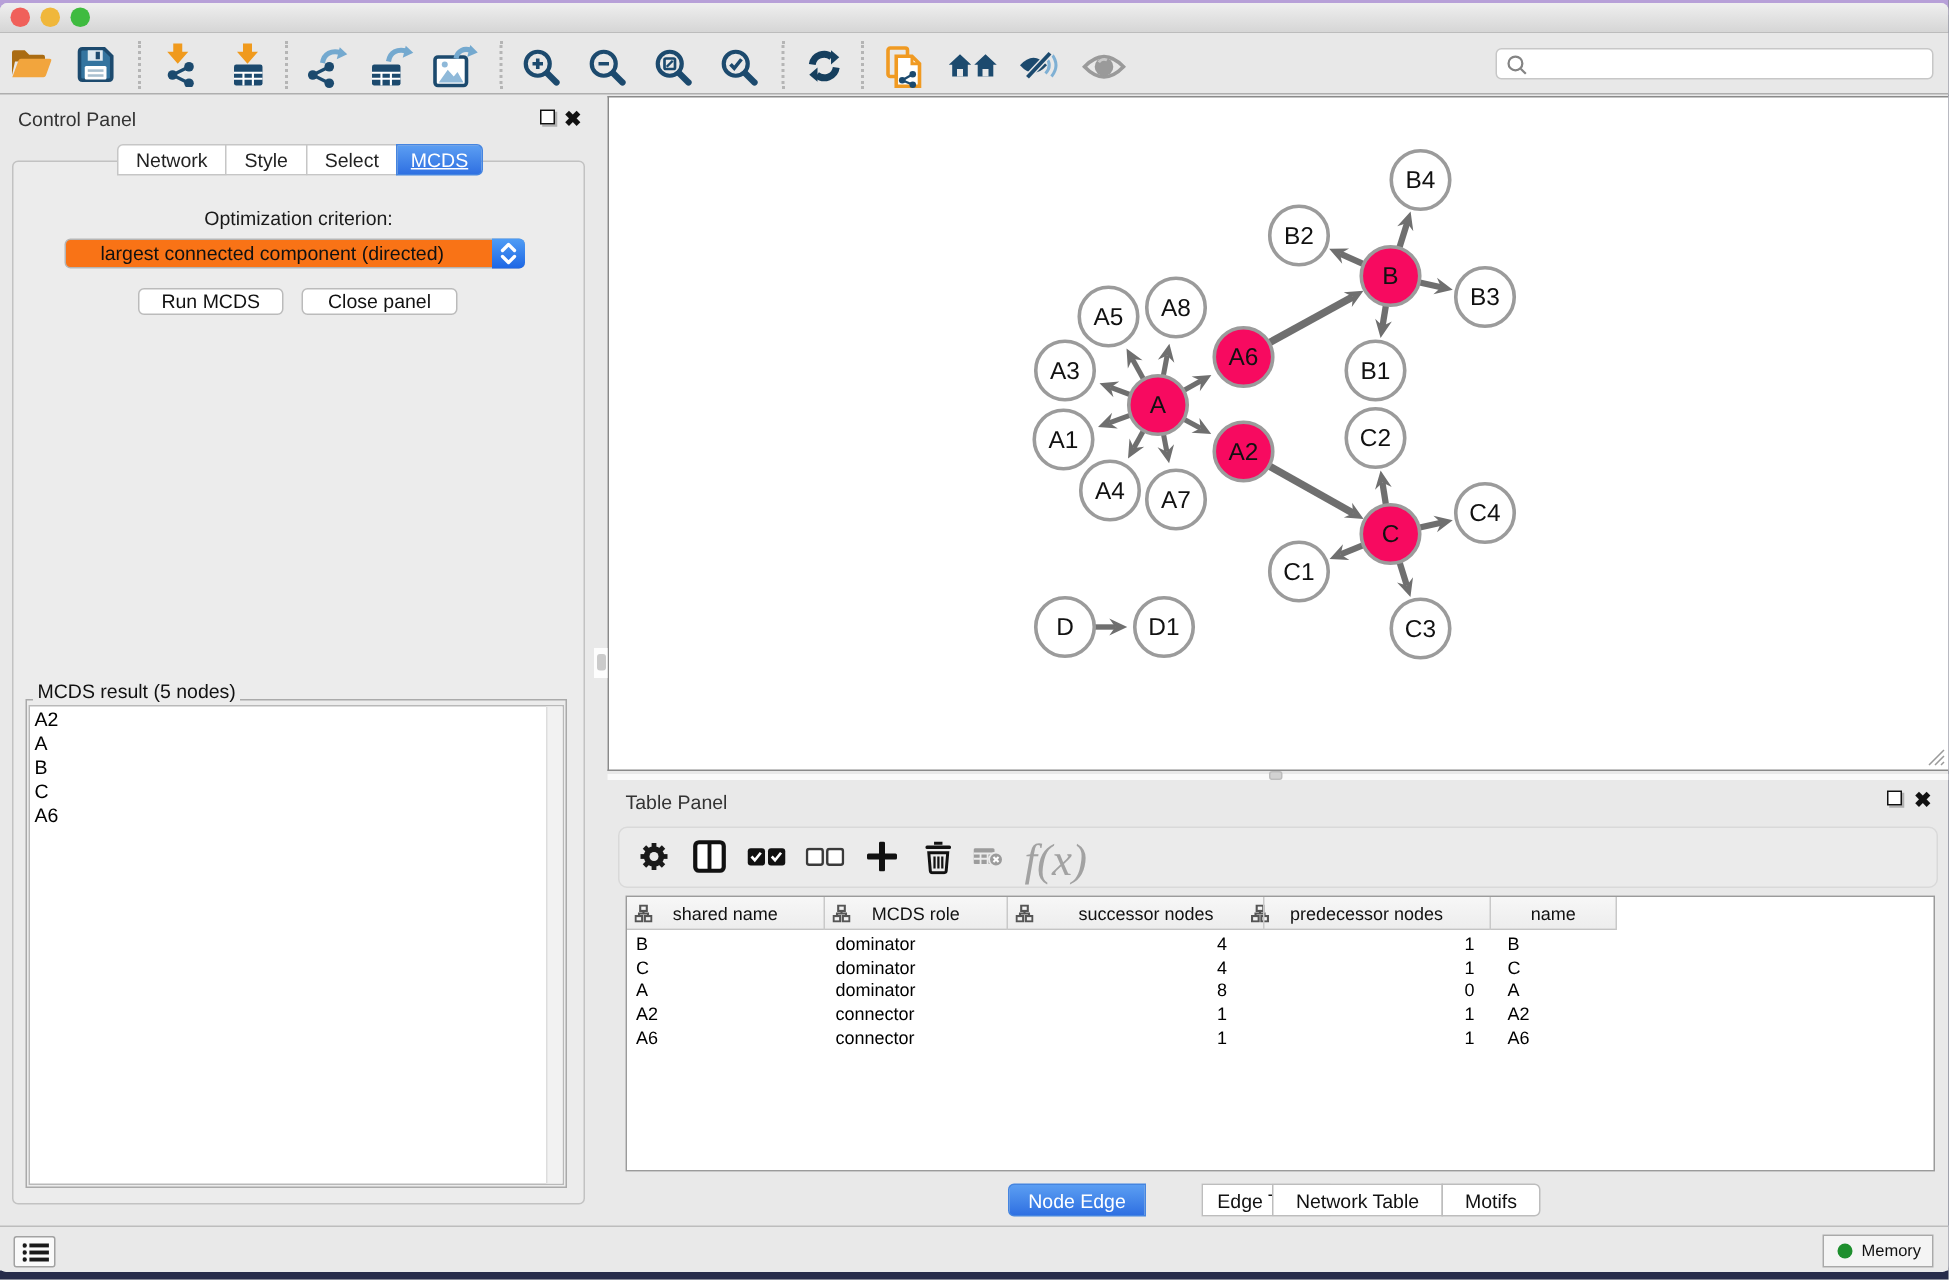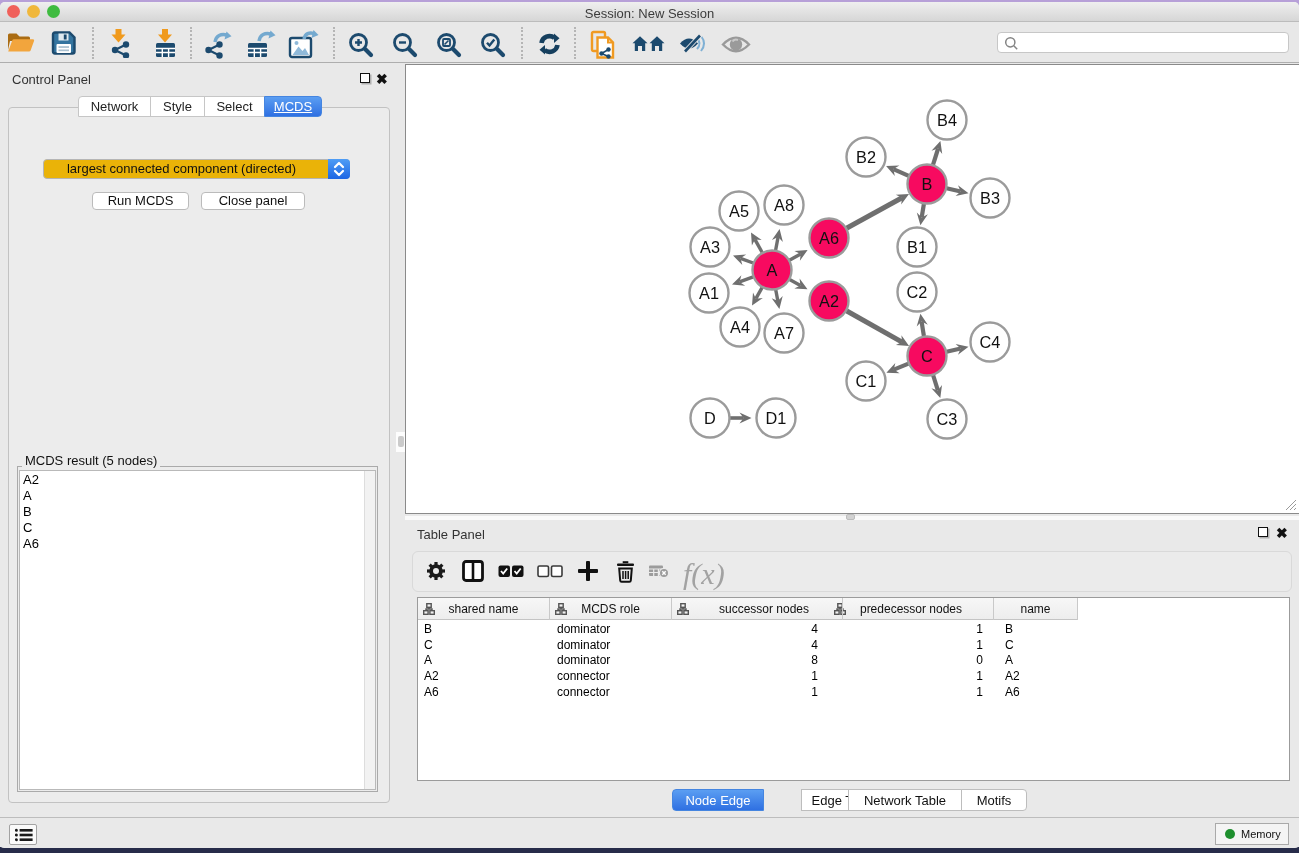--- a/index.html
+++ b/index.html
@@ -14,21 +14,21 @@
 .tsep{top:5px;height:32px;width:0;border-left:2px dotted #b5b5b5;}
 #search{left:997px;top:10px;width:292px;height:21px;background:#fff;border:1px solid #c7c7c7;border-radius:4px;}
 
 #cp-title{left:12px;top:70px;font-size:13px;color:#333;}
 .float-ic{width:10px;height:10px;border:1.6px solid #111;background:#fff;box-shadow:1.5px 1.5px 0 #b0b0b0;}
 .close-x{font-size:14px;font-weight:bold;color:#111;line-height:10px;}
 #cp-panel{left:8px;top:105px;width:382px;height:696px;border:1px solid #c2c2c2;border-radius:4px;background:#ececec;}
 .tab{position:absolute;top:94px;height:21px;border:1px solid #c6c6c6;background:#fff;font-size:13px;color:#222;text-align:center;line-height:19px;}
 .tabsel{background:linear-gradient(#5b9ef2,#2f70e2);color:#fff;border-color:#4585e0;text-decoration:underline;}
 #opt-label{left:8px;top:136px;width:382px;text-align:center;font-size:13px;color:#1a1a1a;}
-#dropdown{left:43px;top:157px;width:307px;height:20px;background:#eab308;border:1px solid #b5b5b5;border-radius:4px;font-size:13px;color:#111;text-align:center;line-height:18px;padding-right:30px;}
+#dropdown{left:43px;top:157px;width:307px;height:20px;background:#f97316;border:1px solid #b5b5b5;border-radius:4px;font-size:13px;color:#111;text-align:center;line-height:18px;padding-right:30px;}
 #stepper{left:328px;top:157px;width:22px;height:20px;border-radius:0 4px 4px 0;background:linear-gradient(#4f9df5,#1d66e4);}
 .btn{position:absolute;background:#fff;border:1px solid #bbb;border-radius:4px;font-size:13px;color:#111;text-align:center;height:18px;line-height:16px;top:190px;}
 #fieldset{left:17px;top:464px;width:361px;height:326px;border:1px solid #aaa;}
 #fs-legend{left:22px;top:451px;font-size:13px;color:#111;background:#ececec;padding:0 3px;}
 #fs-list{left:19px;top:468px;width:357px;height:320px;background:#fff;border:1px solid #b9b9b9;font-size:13px;color:#000;line-height:16px;padding:1px 0 0 3px;}
 #fs-scroll{left:364px;top:469px;width:11px;height:318px;background:#f2f2f2;border-left:1px solid #ddd;}
 
 #iwin{left:405px;top:62px;width:894px;height:450px;border:1px solid #8a8a8a;border-right:none;background:#fff;}
 #iwin-tb{left:0;top:0;width:893px;height:20px;background:linear-gradient(#efefef,#d4d4d4);border-bottom:1px solid #b1b1b1;border-radius:3px 0 0 0;}
 #iwin-title{top:4px;left:0;width:893px;text-align:center;font-size:13px;color:#3c3c3c;}
@@ -46,21 +46,20 @@
 #status{left:0;top:815px;width:1299px;height:30px;border-top:1px solid #bdbdbd;background:#e9e9e9;}
 #listbtn{left:9px;top:822px;width:28px;height:21px;background:#fafafa;border:1px solid #a2a2a2;border-radius:2px;}
 #membtn{left:1215px;top:821px;width:74px;height:22px;background:#f4f4f4;border:1px solid #a9a9a9;display:flex;align-items:center;}
 </style></head><body>
 <div class="abs" id="purple"></div>
 <div class="abs" id="win">
 <div class="abs" id="titlebar">
  <div class="abs light" style="left:6.5px;background:#f0605a;"></div>
  <div class="abs light" style="left:26.5px;background:#f0b73b;"></div>
  <div class="abs light" style="left:46.5px;background:#3fbb40;"></div>
- <div class="abs" id="titletext">Session: New Session</div>
 </div>
 <div class="abs" id="toolbar">
 <div class="abs tsep" style="left:92px"></div>
 <div class="abs tsep" style="left:190px"></div>
 <div class="abs tsep" style="left:333px"></div>
 <div class="abs tsep" style="left:521px"></div>
 <div class="abs tsep" style="left:574px"></div>
 <svg class="abs" style="left:6px;top:8px" width="30" height="26" viewBox="0 0 30 26">
         <path d="M2 20 L2 5 Q2 3.5 3.5 3.5 L10.5 3.5 L13.5 6.5 L22.5 6.5 Q24 6.5 24 8 L24 11 L4 11 L2 20 Z" fill="#aa6c13"></path>
         <path d="M2.2 21.5 L6.3 10.3 Q6.7 9.2 7.9 9.2 L27 9.2 Q28.6 9.2 28.1 10.7 L24.6 20.4 Q24.2 21.5 23 21.5 Z" fill="#f2a53d"></path>
@@ -182,20 +181,21 @@
       </div>
 </div>
 <div class="abs" id="cp-title">Control Panel</div>
 <div class="abs float-ic" style="left:360px;top:71px"></div>
 <div class="abs close-x" style="left:376px;top:72px">✖</div>
 <div class="abs" id="cp-panel"></div>
 <div class="abs tab" style="left:78px;width:73px;border-radius:4px 0 0 0">Network</div>
 <div class="abs tab" style="left:150px;width:55px">Style</div>
 <div class="abs tab" style="left:204px;width:61px">Select</div>
 <div class="abs tab tabsel" style="left:264px;width:58px;border-radius:0 4px 4px 0">MCDS</div>
+<div class="abs" id="opt-label">Optimization criterion:</div>
 <div class="abs" id="dropdown">largest connected component (directed)</div>
 <div class="abs" id="stepper"><svg width="22" height="20" viewBox="0 0 22 20">
         <path d="M7 8 L11 4 L15 8" stroke="#fff" stroke-width="2.2" fill="none" stroke-linecap="round" stroke-linejoin="round"></path>
         <path d="M7 12 L11 16 L15 12" stroke="#fff" stroke-width="2.2" fill="none" stroke-linecap="round" stroke-linejoin="round"></path>
       </svg></div>
 <div class="abs btn" style="left:92px;width:97px">Run MCDS</div>
 <div class="abs btn" style="left:201px;width:104px">Close panel</div>
 <div class="abs" id="fieldset"></div>
 <div class="abs" id="fs-legend">MCDS result (5 nodes)</div>
 <div class="abs" id="fs-list">A2<br>A<br>B<br>C<br>A6</div>

